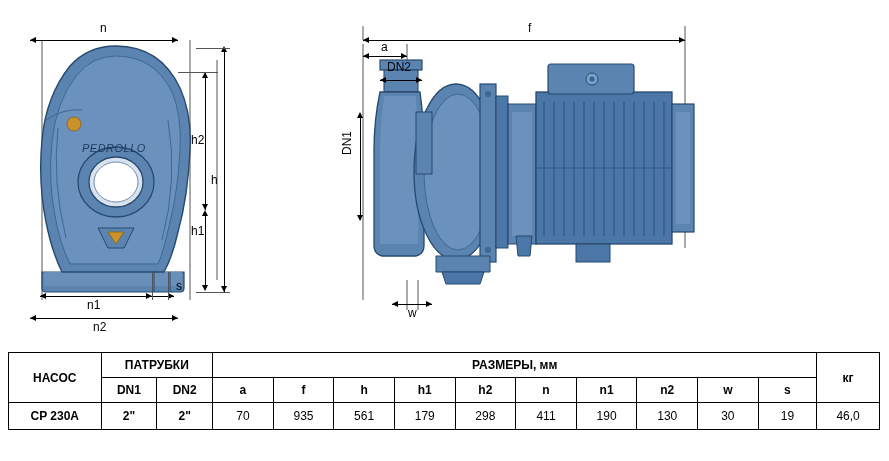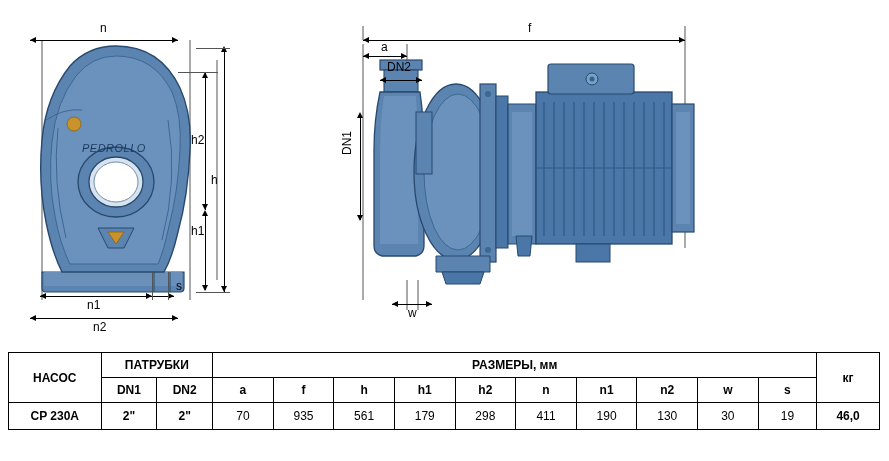--- a/index.html
+++ b/index.html
@@ -20,21 +20,21 @@
 
   
   .draw{position:absolute;}
 
   
   #spec-table{position:absolute;left:8px;top:352px;width:872px;border-collapse:collapse;}
   #spec-table td,#spec-table th{border:1px solid #000;text-align:center;font-size:12px;padding:0;height:24px;color:#000;font-weight:normal;}
   #spec-table .hdr{font-weight:bold;border-radius:8px;}
   #spec-table .rowlabel{font-weight:bold;}
   #spec-table .datarow td{height:26px;}
-  #spec-table .kgval{font-weight:bold;}
+  #spec-table .kgval{font-weight:normal;}
 </style>
 </head>
 <body>
 
 <div id="root">
 
   <div class="draw" style="left:12px;top:0;width:240px;height:340px;text-align:center;">
     <svg width="240" height="340" viewBox="0 0 240 340">
 
       <g stroke="#555" stroke-width="1" fill="none">

